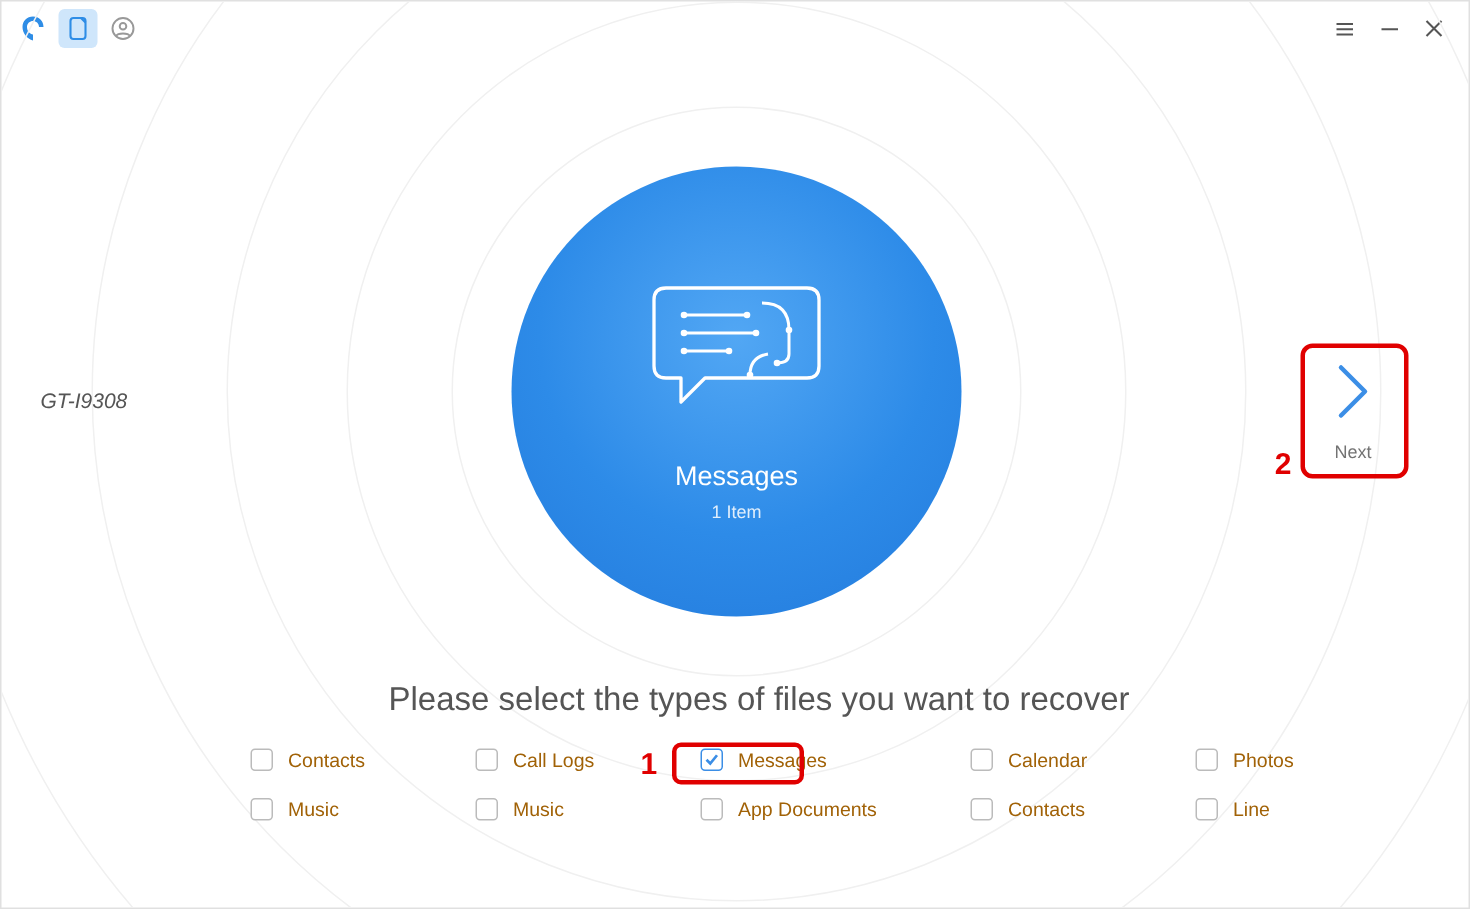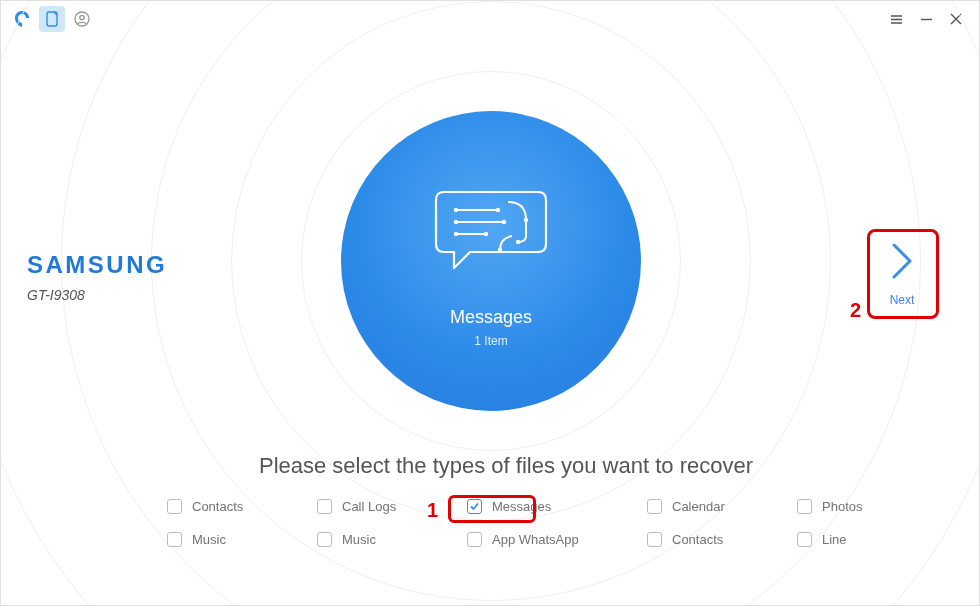--- a/index.html
+++ b/index.html
@@ -103,21 +103,21 @@
   .next-btn {
     position: absolute;
     right: 44px; top: 232px;
     width: 66px; height: 82px;
     display: flex; flex-direction: column;
     align-items: center; justify-content: center;
     gap: 8px;
     cursor: pointer;
   }
   .next-btn .chev { color: #3b8ee6; }
-  .next-btn .label { font-size: 12px; color: #3b82f6; }
+  .next-btn .label { font-size: 12px; color: #737373; }
   .annot-box-next {
     position: absolute;
     right: 40px; top: 228px;
     width: 72px; height: 90px;
     border: 3px solid #e00000;
     border-radius: 8px;
     pointer-events: none;
   }
   .annot-2 {
     position: absolute;
@@ -135,21 +135,21 @@
   }
   .categories {
     position: absolute;
     left: 166px; right: 140px;
     top: 498px;
     display: grid;
     grid-template-columns: 140px 140px 170px 140px 120px;
     column-gap: 10px;
     row-gap: 18px;
     font-size: 13px;
-    color: #737373;
+    color: #a16207;
   }
   .cat-item {
     display: flex; align-items: center; gap: 10px;
     cursor: pointer;
     position: relative;
   }
   .cb {
     width: 15px; height: 15px;
     border: 1px solid #bbb;
     border-radius: 3px;
@@ -221,21 +221,20 @@
 
 <div class="rings">
   <div class="ring" style="width:380px;height:380px"></div>
   <div class="ring" style="width:520px;height:520px"></div>
   <div class="ring" style="width:680px;height:680px"></div>
   <div class="ring" style="width:860px;height:860px"></div>
   <div class="ring" style="width:1060px;height:1060px"></div>
 </div>
 
 <div class="device-panel">
-  <div class="brand">SAMSUNG</div>
   <div class="model">GT-I9308</div>
 </div>
 
 <div class="center-circle">
   <div class="icon-wrap">
     <svg width="130" height="100" viewBox="0 0 130 100">
       <path d="M18 12 H112 Q120 12 120 20 V64 Q120 72 112 72 H44 L28 88 V72 H18 Q10 72 10 64 V20 Q10 12 18 12 Z" fill="none" stroke="#fff" stroke-width="2.2" stroke-linejoin="round"></path>
       <line x1="30" y1="30" x2="72" y2="30" stroke="#fff" stroke-width="2"></line>
       <line x1="30" y1="42" x2="78" y2="42" stroke="#fff" stroke-width="2"></line>
       <line x1="30" y1="54" x2="60" y2="54" stroke="#fff" stroke-width="2"></line>
@@ -297,21 +296,21 @@
   <div class="cat-item">
     <span class="cb"></span>
     <span>Music</span>
   </div>
   <div class="cat-item">
     <span class="cb"></span>
     <span>Music</span>
   </div>
   <div class="cat-item">
     <span class="cb"></span>
-    <span>App WhatsApp</span>
+    <span>App Documents</span>
   </div>
   <div class="cat-item">
     <span class="cb"></span>
     <span>Contacts</span>
   </div>
   <div class="cat-item">
     <span class="cb"></span>
     <span>Line</span>
   </div>
 </div>

